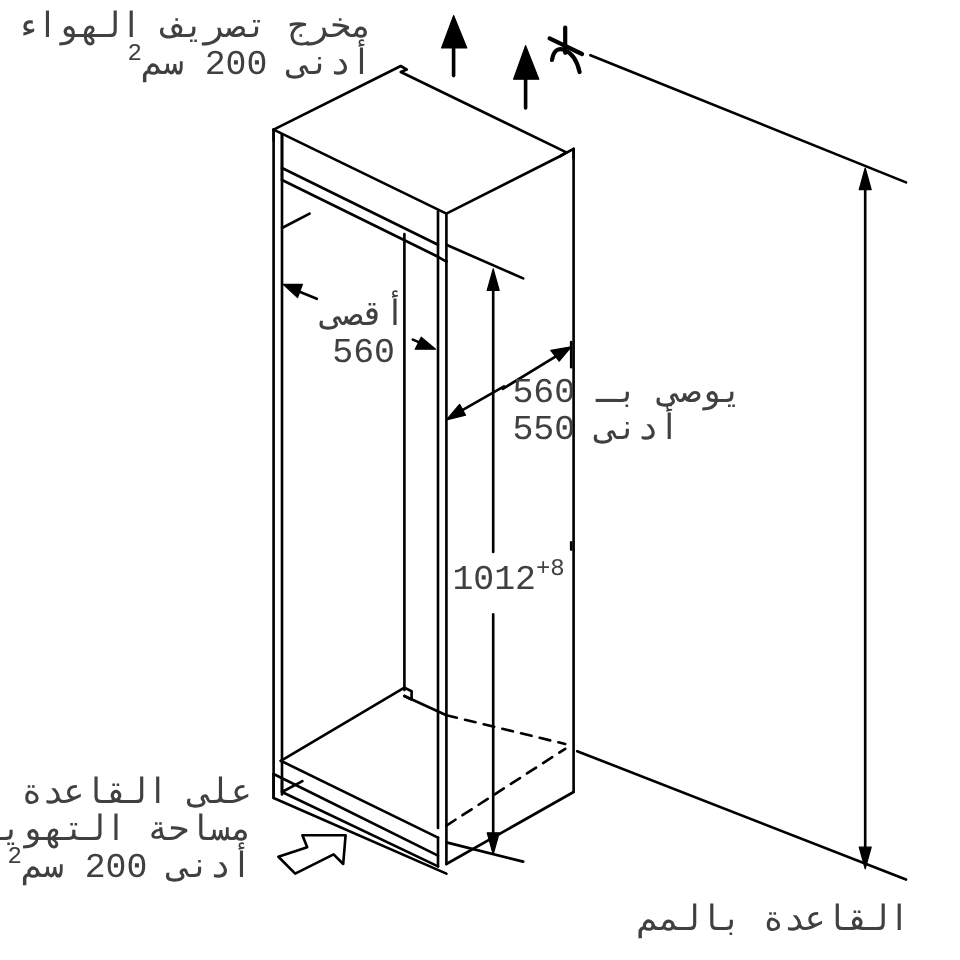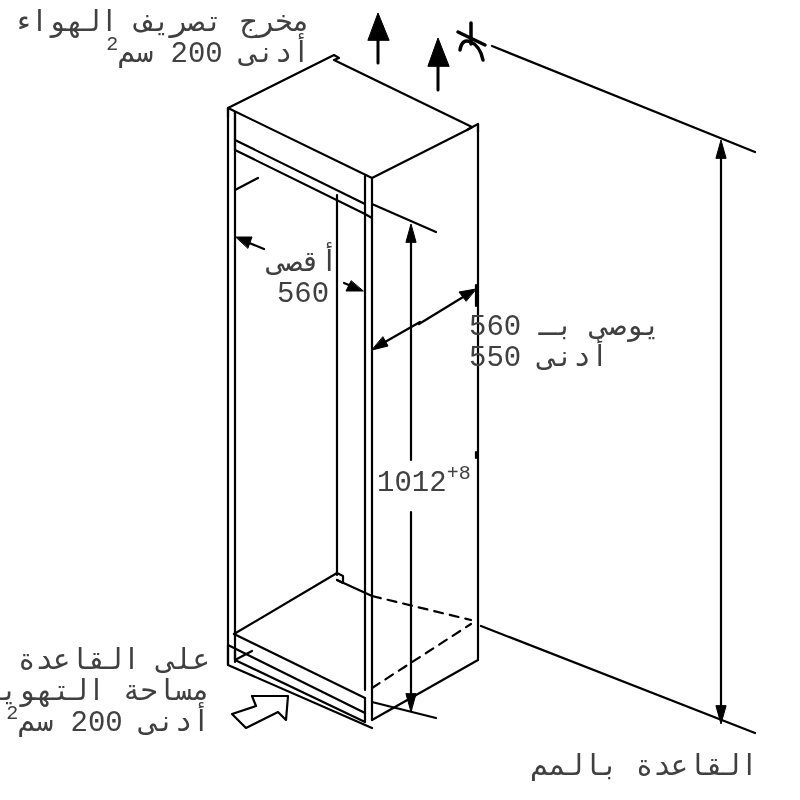--- a/index.html
+++ b/index.html
@@ -122,21 +122,21 @@
   <div>على القاعدة</div>
   <div>مساحة التهوية</div>
   <div><span>أدنى 200 سم</span><sup>2</sup></div>
 </div>
 
 <div class="lbl ctr" style="left:268px; top:248px; width:70px;">
   <div>أقصى</div>
   <div>560</div>
 </div>
 
-<div class="lbl" style="left:427px; top:312px;margin-left:42px;">
+<div class="lbl" style="left:427px; top:312px;">
   <div style="direction:rtl; text-align:left;">يوصى بـ 560</div>
   <div style="direction:rtl; text-align:left;">أدنى 550</div>
 </div>
 
 <div class="lbl ctr" style="left:676px; top:216px; width:90px;">
 </div>
 
 <div class="lbl" style="left:377px; top:468px;">
   <span>1012</span><sup>+8</sup>
 </div>

